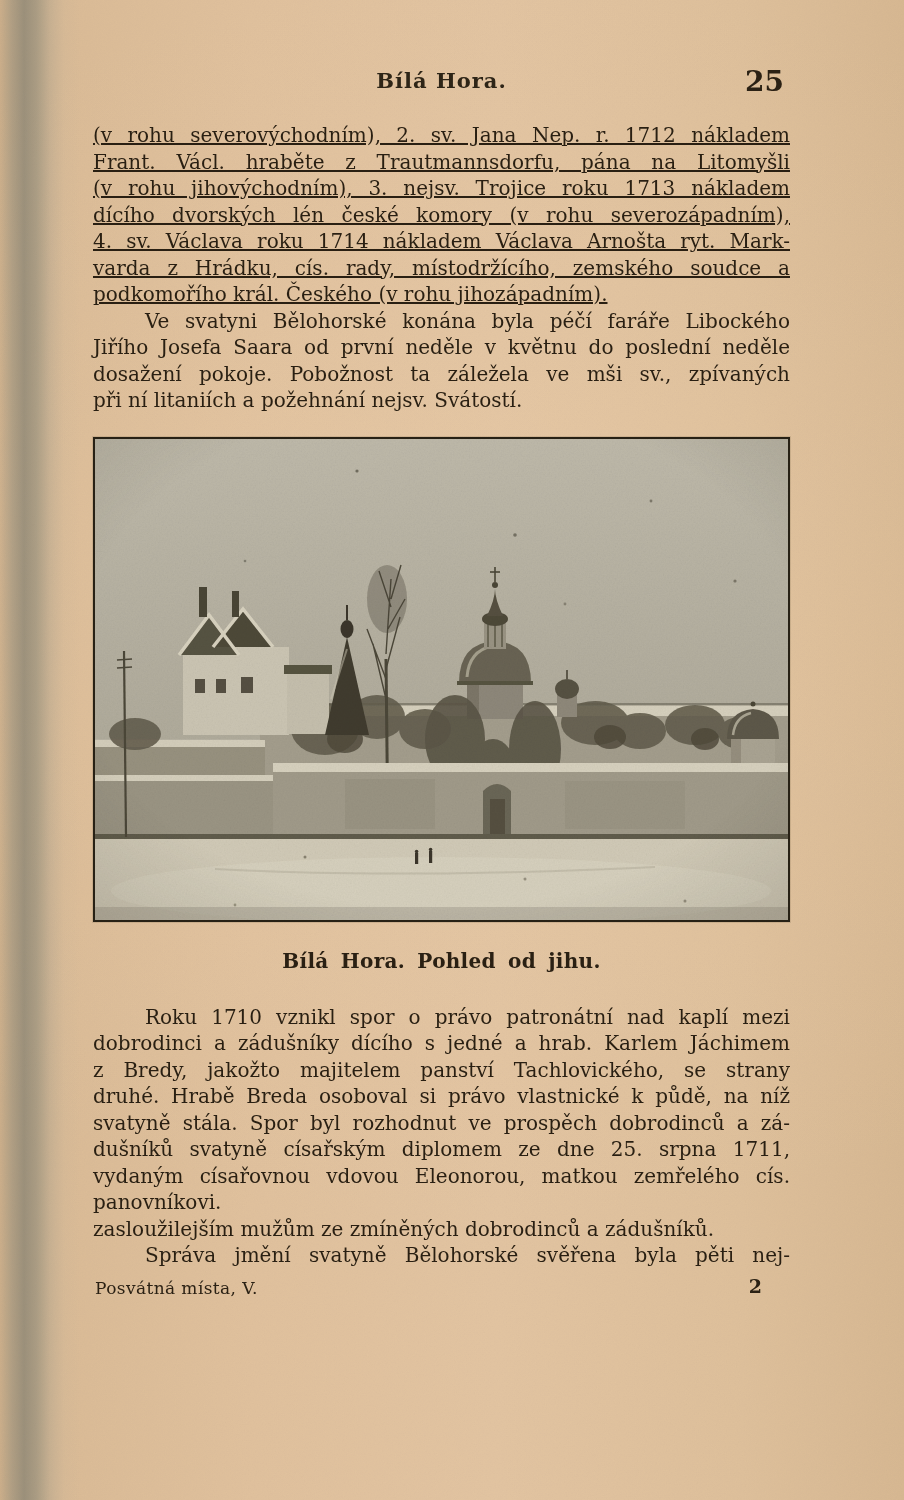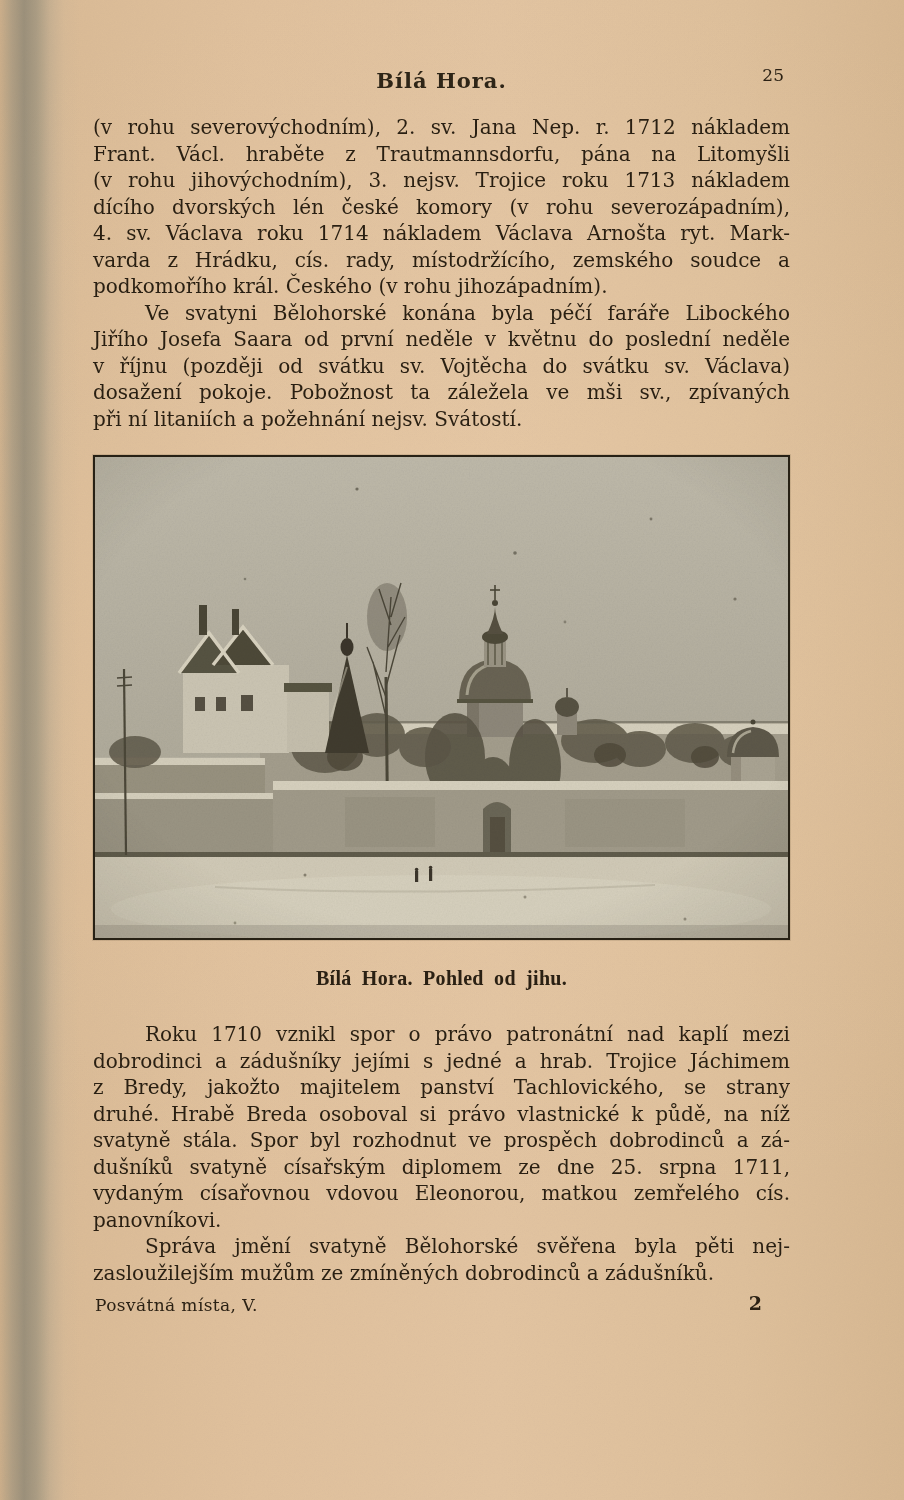--- a/index.html
+++ b/index.html
@@ -25,37 +25,37 @@
       rgba(190,176,150,0.12) 64px,
       rgba(0,0,0,0) 80px);
   }
   .paper-grain{position:absolute;left:0;top:0;pointer-events:none;}
   .content{position:absolute;left:93px;top:0;width:697px;color:#2a2013;}
   .header-row{position:relative;margin-top:68px;height:30px;}
   .header-title{
     text-align:center;font-weight:bold;font-size:21px;letter-spacing:1px;color:#2e2517;
   }
   .page-number{
-    position:absolute;right:6px;top:-3px;font-weight:normal;font-size:17px;color:#2b2114;
+    position:absolute;right:6px;top:-3px;font-weight:bold;font-size:28px;color:#2b2114;
   }
   .body-text{font-size:20px;line-height:26.5px;color:#291f12;}
-  .first-block{margin-top:16px;}
+  .first-block{margin-top:24px;text-decoration:underline;}
   .line{text-align:justify;text-align-last:justify;}
   .line.last{text-align-last:left;}
   .line.indent{text-indent:52px;}
   .photo-figure{margin-top:23px;}
   .photo-frame{
     width:693px;height:481px;border:2px solid #272115;
     box-shadow:0 0 0 1px rgba(90,75,50,0.15);
     background:#b8b3a3;
   }
   .photo-frame svg{display:block;}
   .caption{
     margin-top:27px;text-align:center;font-weight:bold;font-size:20px;
-    word-spacing:5px;letter-spacing:0.3px;color:#2a2013;font-family:Liberation Serif, serif;
+    word-spacing:5px;letter-spacing:0.3px;color:#2a2013;
   }
   .after-photo{margin-top:31px;}
   .footer{position:relative;margin-top:7px;height:26px;font-size:17px;color:#2b2114;}
   .imprint{position:absolute;left:2px;top:2px;letter-spacing:0.4px;}
   .footer-number{position:absolute;right:28px;top:-1px;font-weight:bold;font-size:19px;}
 </style>
 </head>
 <body>
 
 <div class="page">
@@ -74,21 +74,20 @@
       <div class="line">(v rohu jihovýchodním), 3. nejsv. Trojice roku 1713 nákladem</div>
       <div class="line">dícího dvorských lén české komory (v rohu severozápadním),</div>
       <div class="line">4. sv. Václava roku 1714 nákladem Václava Arnošta ryt. Mark-</div>
       <div class="line">varda z Hrádku, cís. rady, místodržícího, zemského soudce a</div>
       <div class="line last">podkomořího král. Českého (v rohu jihozápadním).</div>
     </div>
 
     <div class="body-text">
       <div class="line indent">Ve svatyni Bělohorské konána byla péčí faráře Libockého</div>
       <div class="line">Jiřího Josefa Saara od první neděle v květnu do poslední neděle</div>
-      <div class="line">v říjnu (později od svátku sv. Vojtěcha do svátku sv. Václava)</div>
       <div class="line">dosažení pokoje. Pobožnost ta záležela ve mši sv., zpívaných</div>
       <div class="line last">při ní litaniích a požehnání nejsv. Svátostí.</div>
     </div>
 
     <div class="photo-figure">
       <div class="photo-frame">
         <svg width="693" height="481" viewBox="0 0 693 481" xmlns="http://www.w3.org/2000/svg">
           <defs>
             <linearGradient id="sky" x1="0" y1="0" x2="0" y2="1">
               <stop offset="0" stop-color="#bfbaaa"></stop>
@@ -230,32 +229,32 @@
 
           <rect width="693" height="481" filter="url(#grain)" opacity="0.12" style="mix-blend-mode:multiply"></rect>
           <rect width="693" height="481" fill="url(#vig)"></rect>
         </svg>
       </div>
       <div class="caption">Bílá Hora. Pohled od jihu.</div>
     </div>
 
     <div class="body-text after-photo">
       <div class="line indent">Roku 1710 vznikl spor o právo patronátní nad kaplí mezi</div>
-      <div class="line">dobrodinci a zádušníky jejími s jedné a hrab. Trojice Jáchimem</div>
+      <div class="line">dobrodinci a zádušníky dícího s jedné a hrab. Karlem Jáchimem</div>
       <div class="line">z Bredy, jakožto majitelem panství Tachlovického, se strany</div>
       <div class="line">druhé. Hrabě Breda osoboval si právo vlastnické k půdě, na níž</div>
       <div class="line">svatyně stála. Spor byl rozhodnut ve prospěch dobrodinců a zá-</div>
       <div class="line">dušníků svatyně císařským diplomem ze dne 25. srpna 1711,</div>
       <div class="line">vydaným císařovnou vdovou Eleonorou, matkou zemřelého cís.</div>
       <div class="line last">panovníkovi.</div>
     </div>
 
     <div class="body-text">
+      <div class="line last">zasloužilejším mužům ze zmíněných dobrodinců a zádušníků.</div>
       <div class="line indent">Správa jmění svatyně Bělohorské svěřena byla pěti nej-</div>
-      <div class="line last">zasloužilejším mužům ze zmíněných dobrodinců a zádušníků.</div>
     </div>
 
     <div class="footer">
       <div class="imprint">Posvátná místa, V.</div>
       <div class="footer-number">2</div>
     </div>
 
   </div>
 
   <svg class="paper-grain" width="904" height="1500" xmlns="http://www.w3.org/2000/svg">

